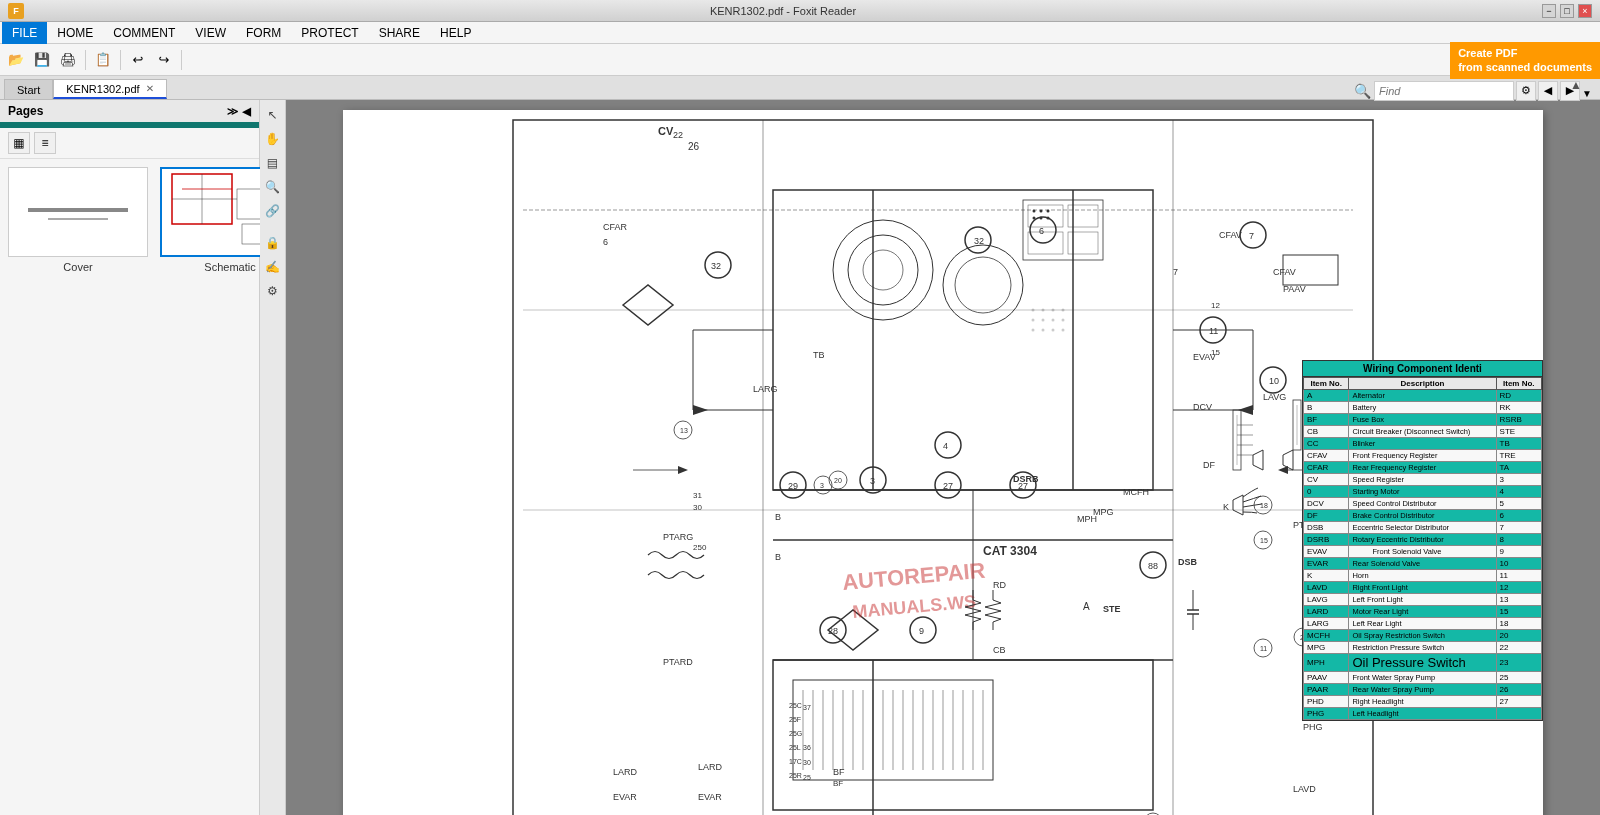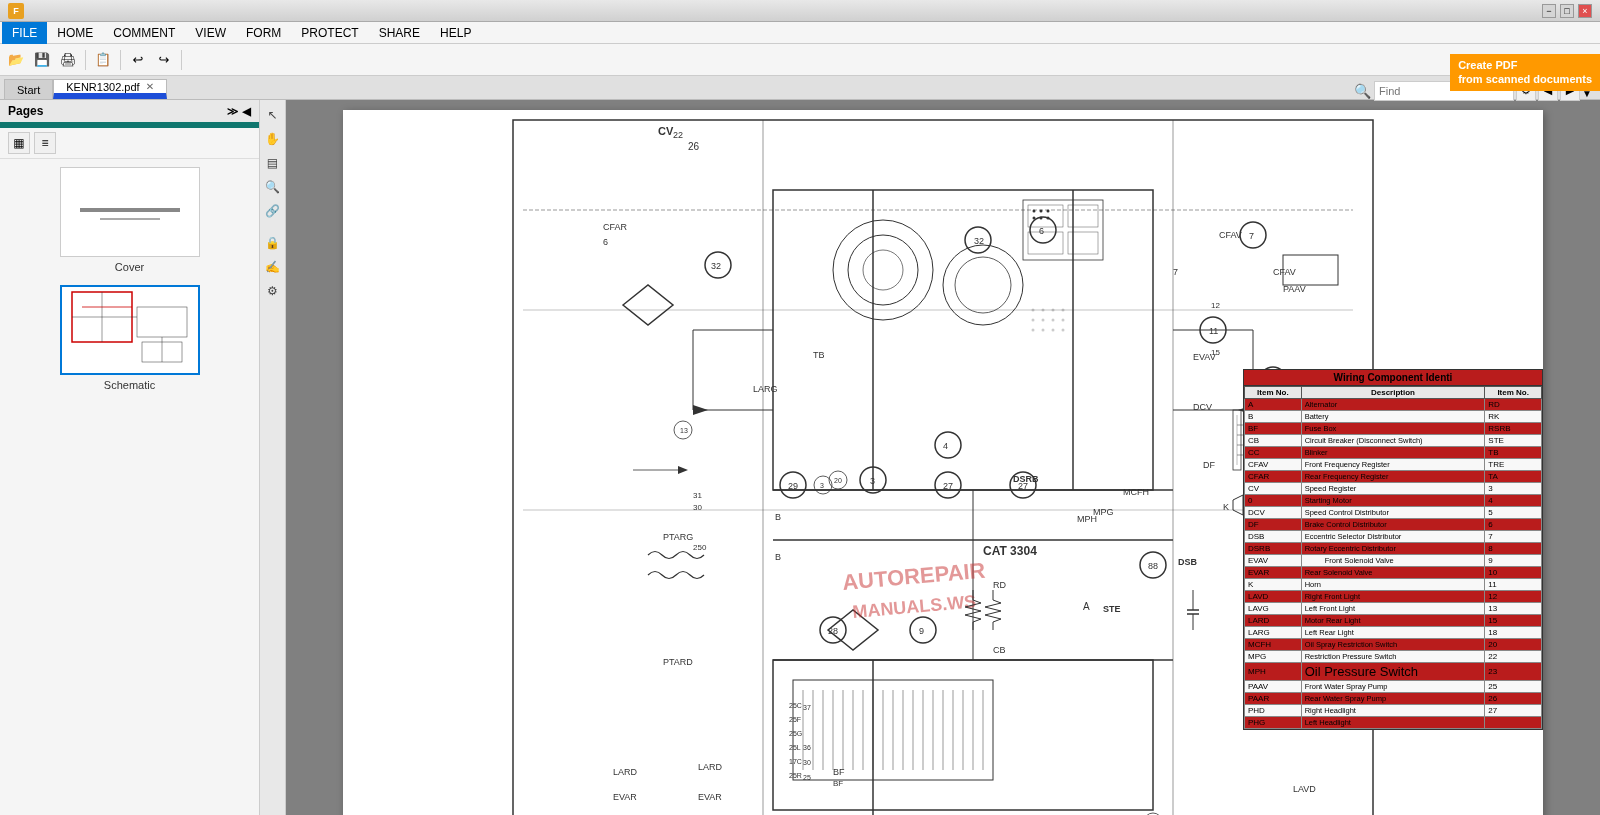--- a/index.html
+++ b/index.html
@@ -53,21 +53,21 @@
       display: flex; align-items: center; justify-content: center;
       cursor: pointer;
       border: 1px solid transparent;
       font-size: 13px;
     }
     .toolbar-sep { width: 1px; height: 20px; background: #ccc; margin: 0 3px; }
 
     
     #create-pdf-banner {
       position: absolute;
-      top: 54px;
+      top: 42px;
       right: 0;
       background: #ff9900;
       color: white;
       font-size: 11px;
       padding: 4px 8px;
       font-weight: bold;
       z-index: 100;
       line-height: 1.3;
     }
 
@@ -79,20 +79,21 @@
       display: flex;
       align-items: center;
       gap: 4px;
     }
     #findbar input {
       width: 140px;
       height: 20px;
       border: 1px solid #ccc;
       padding: 2px 4px;
       font-size: 11px;
+      font-style: italic;
     }
     #findbar .find-btn {
       width: 20px; height: 20px;
       display: flex; align-items: center; justify-content: center;
       cursor: pointer;
       border: 1px solid #ccc;
       background: #f0f0f0;
       font-size: 11px;
     }
 
@@ -112,21 +113,21 @@
       align-items: center;
       font-size: 11px;
       cursor: pointer;
       border: 1px solid #bbb;
       border-bottom: none;
       background: #d0d0d0;
       gap: 6px;
     }
     .tab.active {
       background: white;
-      border-bottom: 6px solid #1d4ed8;
+      border-bottom: 2px solid #1d4ed8;
       z-index: 1;
     }
     .tab-close { font-size: 10px; cursor: pointer; color: #666; }
     .tab-dropdown { margin-left: auto; padding: 0 4px; font-size: 10px; cursor: pointer; }
 
     
     #main-layout {
       display: flex;
       height: calc(815px - 22px - 22px - 32px - 24px);
     }
@@ -142,21 +143,21 @@
     #page-panel-header {
       display: flex;
       align-items: center;
       justify-content: space-between;
       padding: 4px 8px;
       font-size: 12px;
       font-weight: bold;
       border-bottom: 1px solid #ccc;
     }
     .page-nav { display: flex; gap: 4px; }
-    .page-thumbnails { display: flex; flex-direction: column; gap: 12px; padding: 8px; align-items: center; }
+    .page-thumbnails { display: flex; gap: 12px; padding: 8px; align-items: center; }
     .page-thumb {
       display: flex;
       flex-direction: column;
       align-items: center;
       gap: 4px;
     }
     .thumb-img {
       width: 140px; height: 100px;
       border: 1px solid #ccc;
       background: white;
@@ -215,25 +216,24 @@
       position: absolute;
       top: 0;
       left: 0;
     }
 
     
     #component-table {
       position: absolute;
       top: 250px;
       right: 0;
-      width: 300px;
-      background: #b91c1c;
+      width: 241px;
+      background: #14b8a6;
       border: 1.5px solid #333;
       font-size: 9px;
-      margin-top: 9px;
     }
     #component-table .table-title {
       text-align: center;
       font-weight: bold;
       font-size: 10px;
       border-bottom: 1px solid #333;
       padding: 2px;
     }
     #component-table table {
       width: 100%;
@@ -258,20 +258,21 @@
     #pdf-content::-webkit-scrollbar-track { background: #e0e0e0; }
     #pdf-content::-webkit-scrollbar-thumb { background: #aaa; border: 2px solid #e0e0e0; }
   </style>
 </head>
 <body>
 
 <div id="titlebar">
   <div style="display:flex;gap:4px;align-items:center;">
     <div style="width:16px;height:16px;background:#e8a020;border-radius:2px;display:flex;align-items:center;justify-content:center;font-size:9px;color:white;font-weight:bold;">F</div>
   </div>
+  <div class="title">KENR1302.pdf - Foxit Reader</div>
   <div class="win-controls">
     <div class="win-btn">−</div>
     <div class="win-btn">□</div>
     <div class="win-btn" style="background:#e05050;color:white;">×</div>
   </div>
 </div>
 
 <div id="menubar">
   <div class="menu-item active">FILE</div>
   <div class="menu-item">HOME</div>

